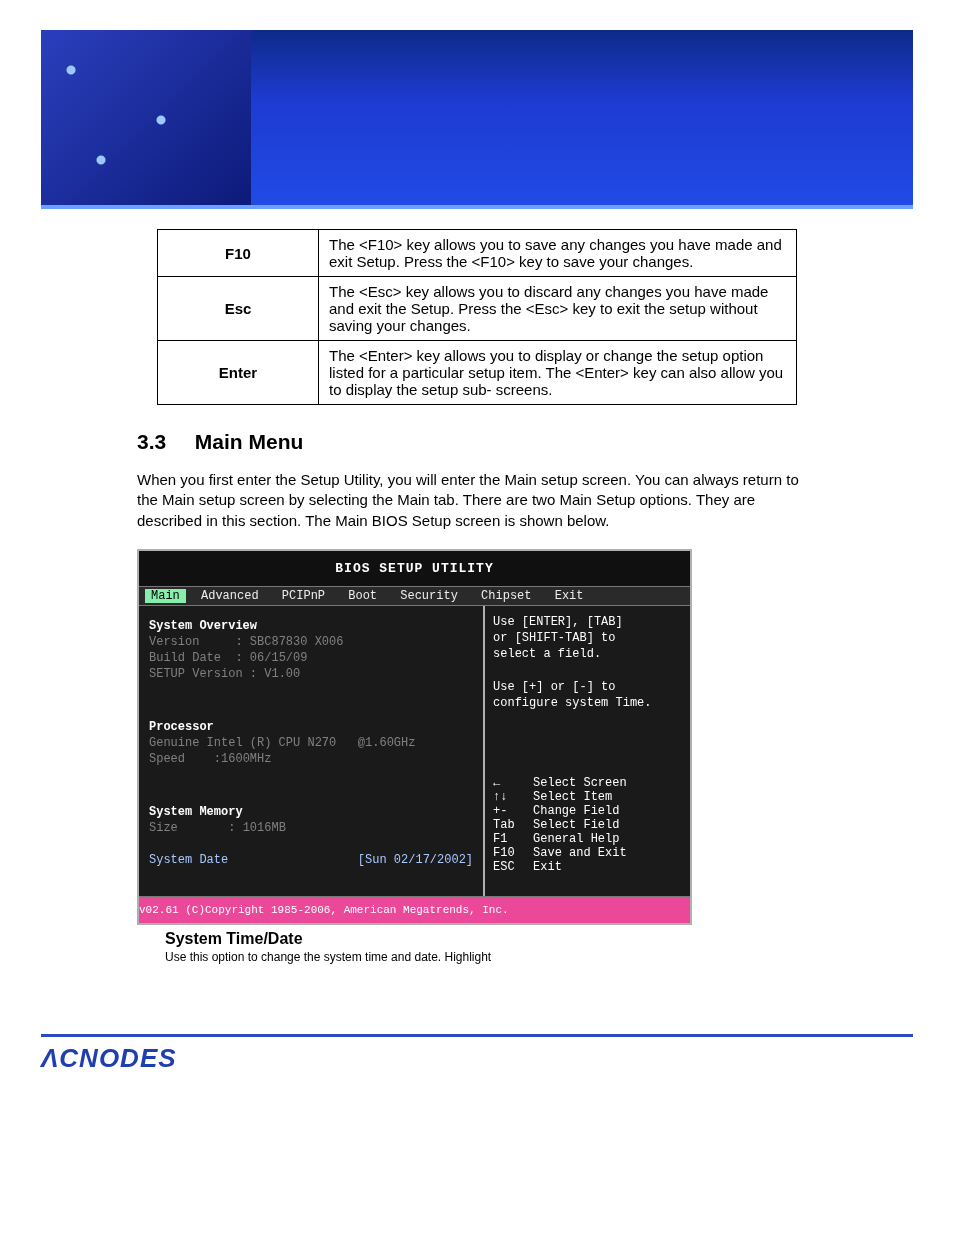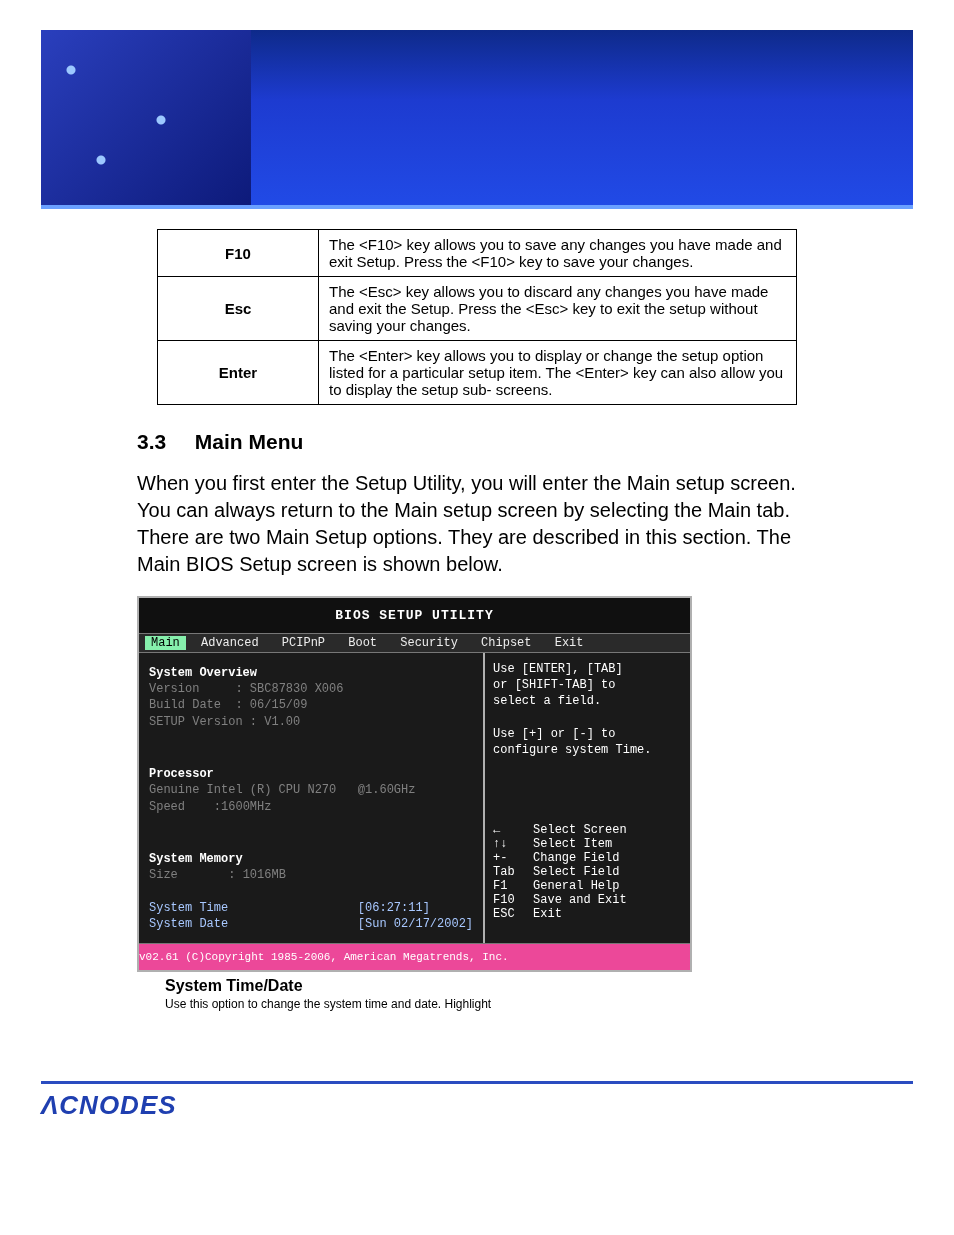--- a/index.html
+++ b/index.html
@@ -64,21 +64,21 @@
   .section h2 {
     font-size: 21px;
     font-weight: bold;
     margin: 10px 0 10px 0;
   }
   .section h2 .secnum {
     display: inline-block;
     width: 52px;
   }
   .section p.intro {
-    font-size: 20px;
+    font-size: 15px;
     line-height: 1.35;
     margin: 16px 0 18px 0;
   }
 
   
   .bios {
     width: 555px;
     margin: 10px 0 5px 0;
     font-family: "Courier New", monospace;
     font-size: 12px;
@@ -234,21 +234,20 @@
           <div class="row">&nbsp;</div>
           <div class="row">&nbsp;</div>
           <div class="row sec">Processor</div>
           <div class="row dim">Genuine Intel (R) CPU N270   @1.60GHz</div>
           <div class="row dim"><span>Speed</span>    :<span>1600MHz</span></div>
           <div class="row">&nbsp;</div>
           <div class="row">&nbsp;</div>
           <div class="row sec">System Memory</div>
           <div class="row dim"><span>Size</span>       : <span>1016MB</span></div>
           <div class="row">&nbsp;</div>
-          <div class="row hi"><span>System Time</span>                  <span>[06:27:11]</span></div>
           <div class="row hi"><span>System Date</span>                  <span>[Sun 02/17/2002]</span></div>
         </div>
 
         <div class="right">
           <div class="row">Use [ENTER], [TAB]</div>
           <div class="row">or [SHIFT-TAB] to</div>
           <div class="row">select a field.</div>
           <div class="row">&nbsp;</div>
           <div class="row">Use [+] or [-] to</div>
           <div class="row">configure system Time.</div>

